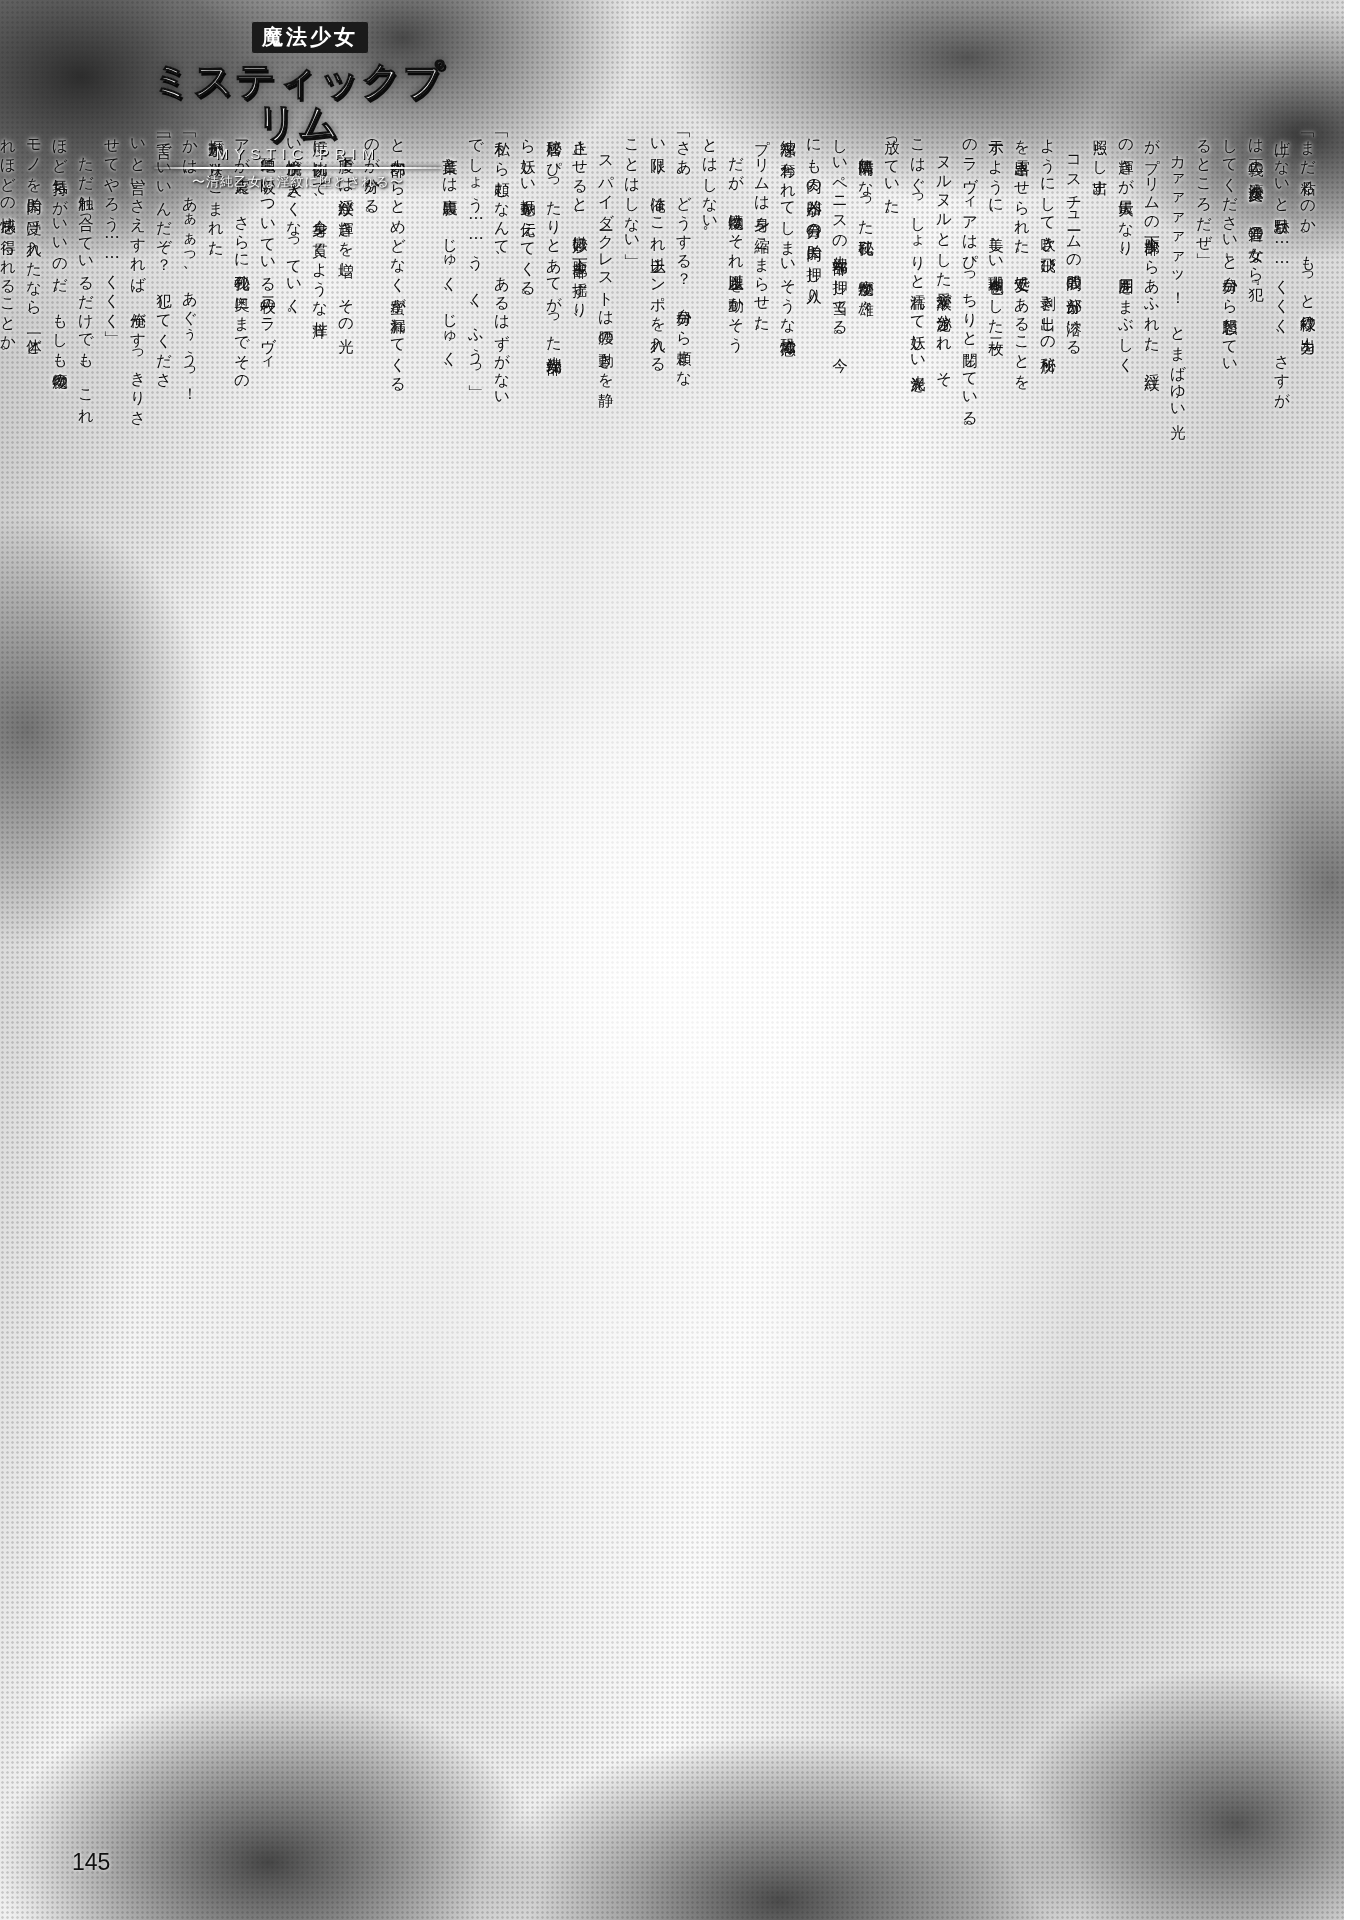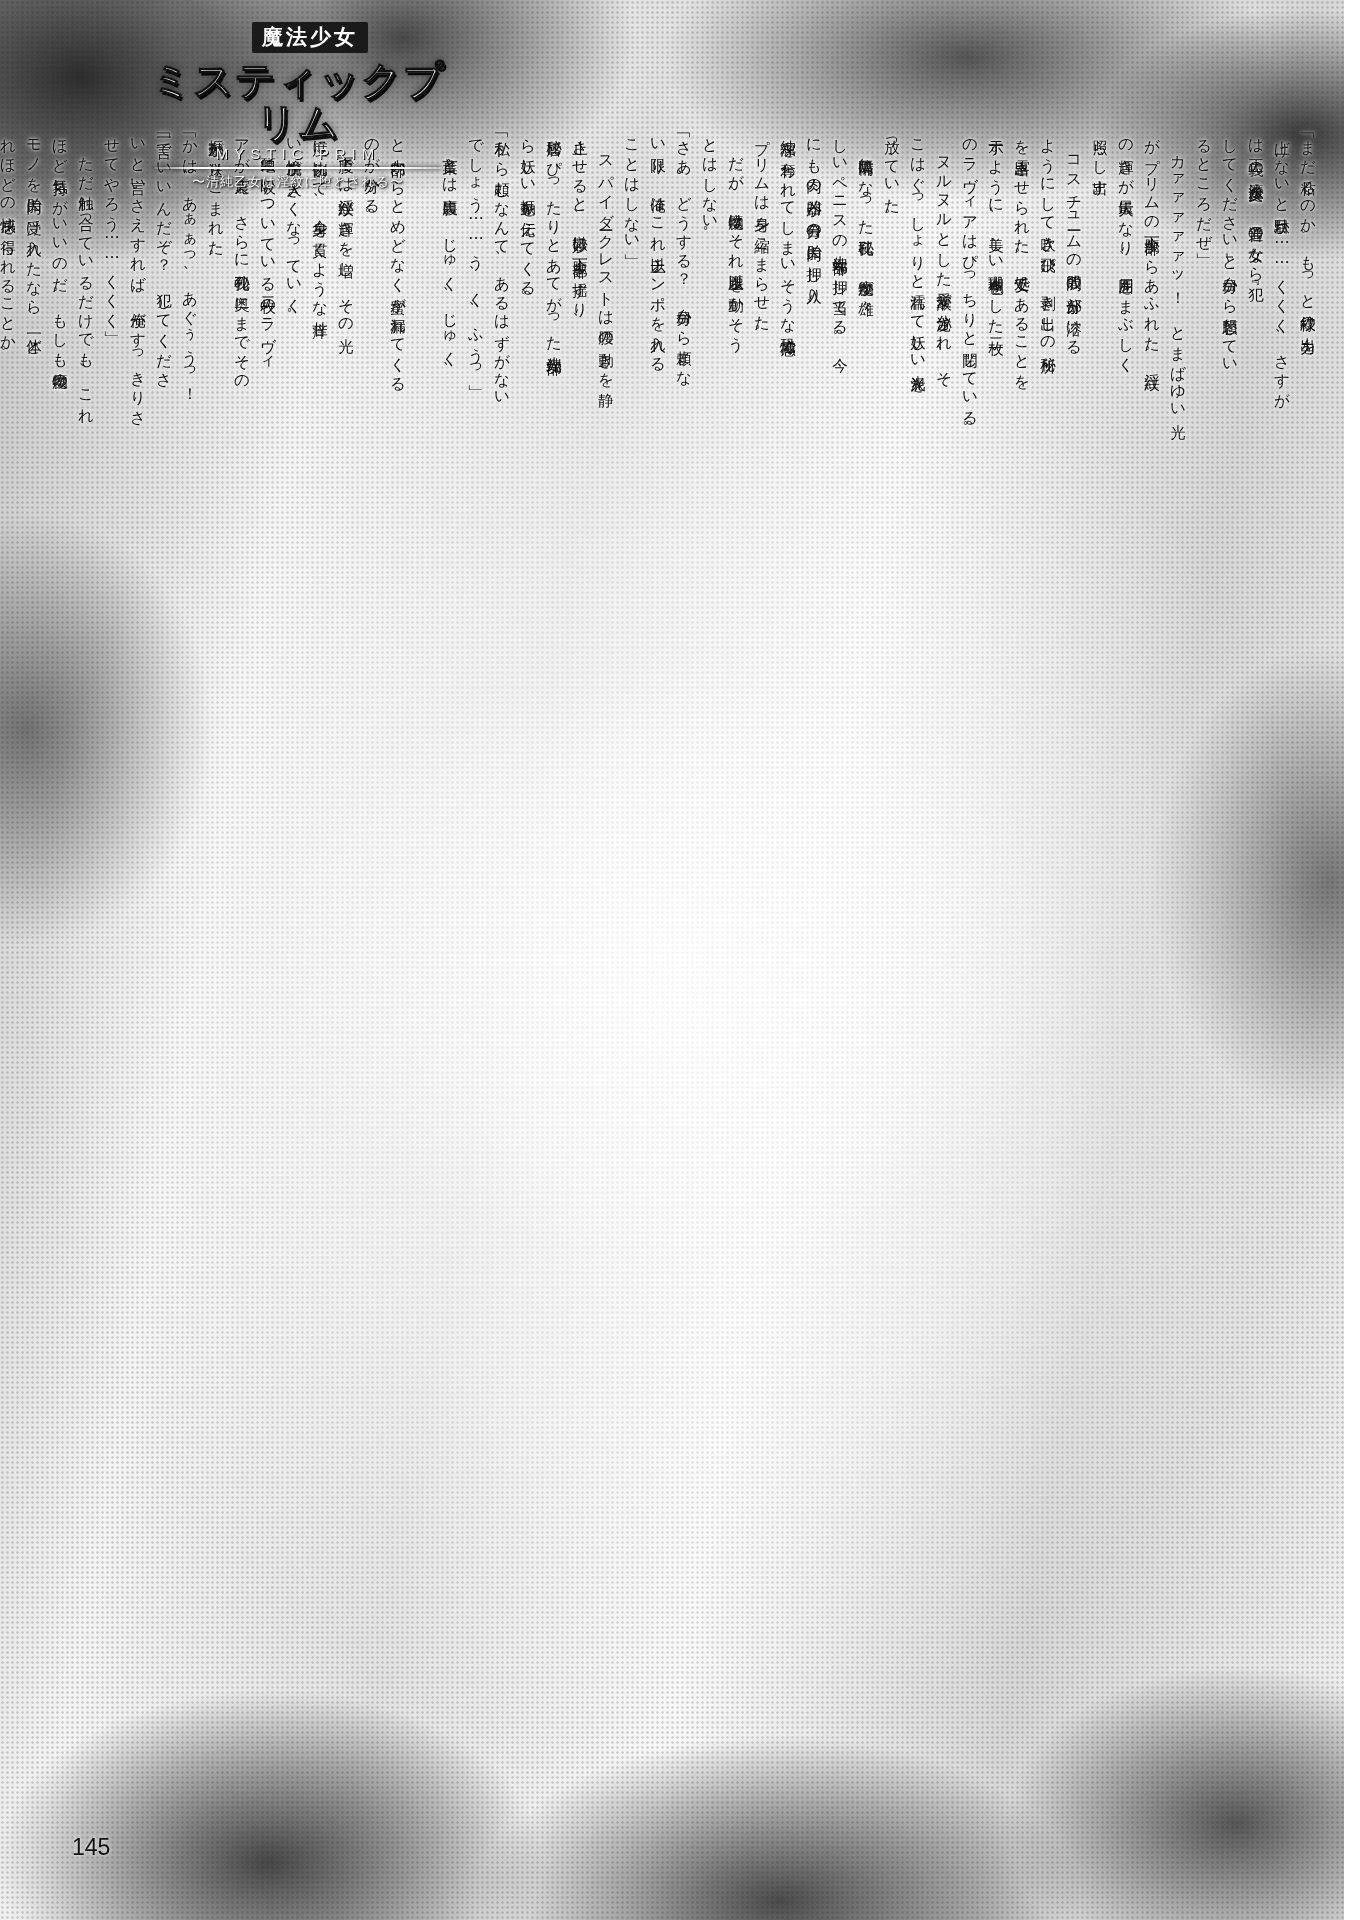--- a/index.html
+++ b/index.html
@@ -141,21 +141,21 @@
     width: 26px;
     flex: 0 0 26px;
     white-space: pre-wrap;
     text-shadow: 0 0 3px rgba(255,255,255,0.95), 0 0 6px rgba(255,255,255,0.8);
   }
 
   
   .page-number {
     position: absolute;
     left: 72px;
-    bottom: 59px;
+    bottom: 44px;
     font-family: "Liberation Sans", sans-serif;
     font-size: 23px;
     color: #111;
     z-index: 7;
     text-shadow: 0 0 4px rgba(255,255,255,0.95);
   }
 </style>
 </head>
 <body>
 

